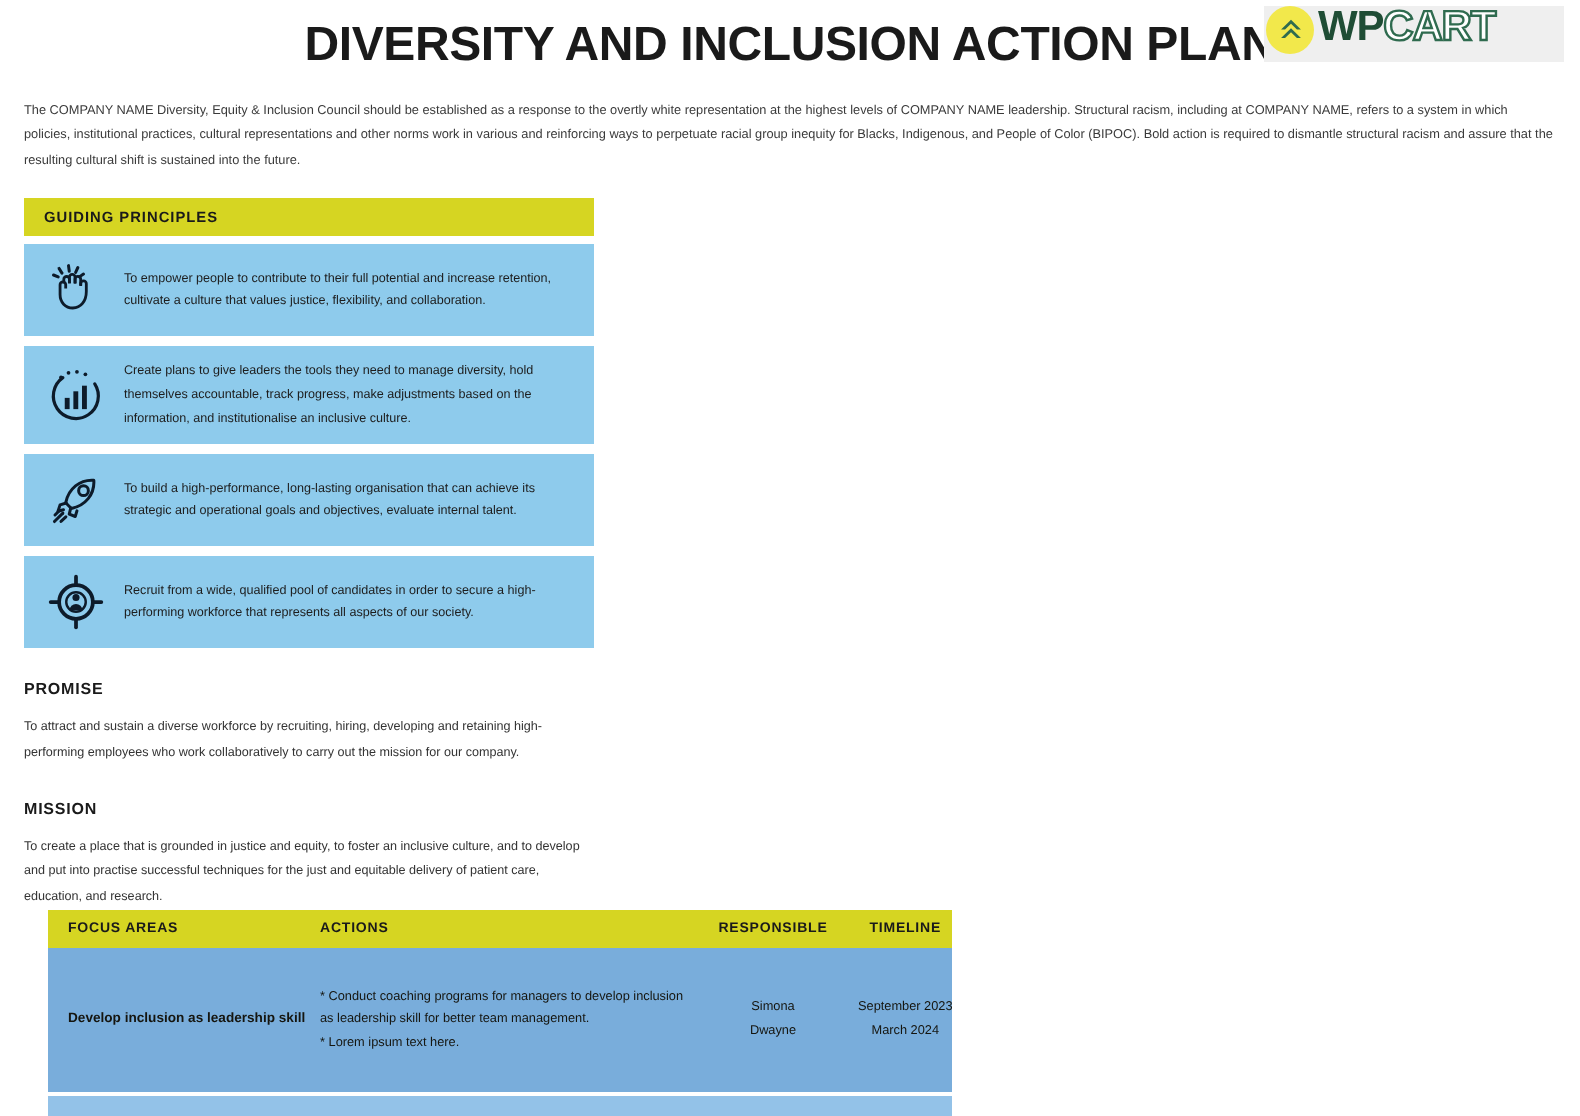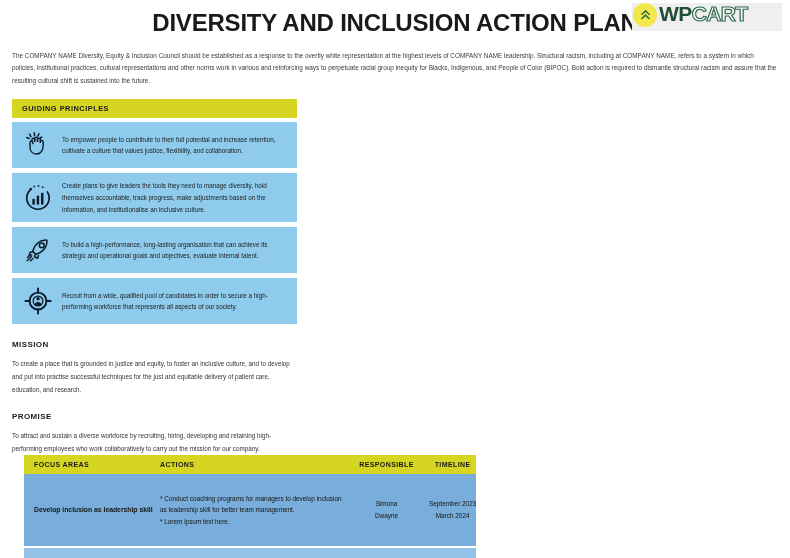--- a/index.html
+++ b/index.html
@@ -305,27 +305,27 @@
               <circle cx="16" cy="13.6" r="1.9" fill="#0d1b2a"></circle>
               <path d="M12.6 20.4 a3.4 3.4 0 0 1 6.8 0 Z" fill="#0d1b2a"></path>
             </svg>
           </span>
           <span class="principle-text">Recruit from a wide, qualified pool of candidates in order to secure a high-performing workforce that represents all aspects of our society.</span>
         </div>
 
       </div>
 
       <div class="block">
+        <div class="block-title">PROMISE</div>
+        <div class="block-body">To attract and sustain a diverse workforce by recruiting, hiring, developing and retaining high-performing employees who work collaboratively to carry out the mission for our company.</div>
+      </div>
+
+      <div class="block">
         <div class="block-title">MISSION</div>
         <div class="block-body">To create a place that is grounded in justice and equity, to foster an inclusive culture, and to develop and put into practise successful techniques for the just and equitable delivery of patient care, education, and research.</div>
-      </div>
-
-      <div class="block">
-        <div class="block-title">PROMISE</div>
-        <div class="block-body">To attract and sustain a diverse workforce by recruiting, hiring, developing and retaining high-performing employees who work collaboratively to carry out the mission for our company.</div>
       </div>
 
     </div>
 
     <div class="col-right">
 
       <div class="table-head">
         <div class="th c-focus">FOCUS AREAS</div>
         <div class="th c-actions">ACTIONS</div>
         <div class="th c-resp">RESPONSIBLE</div>

